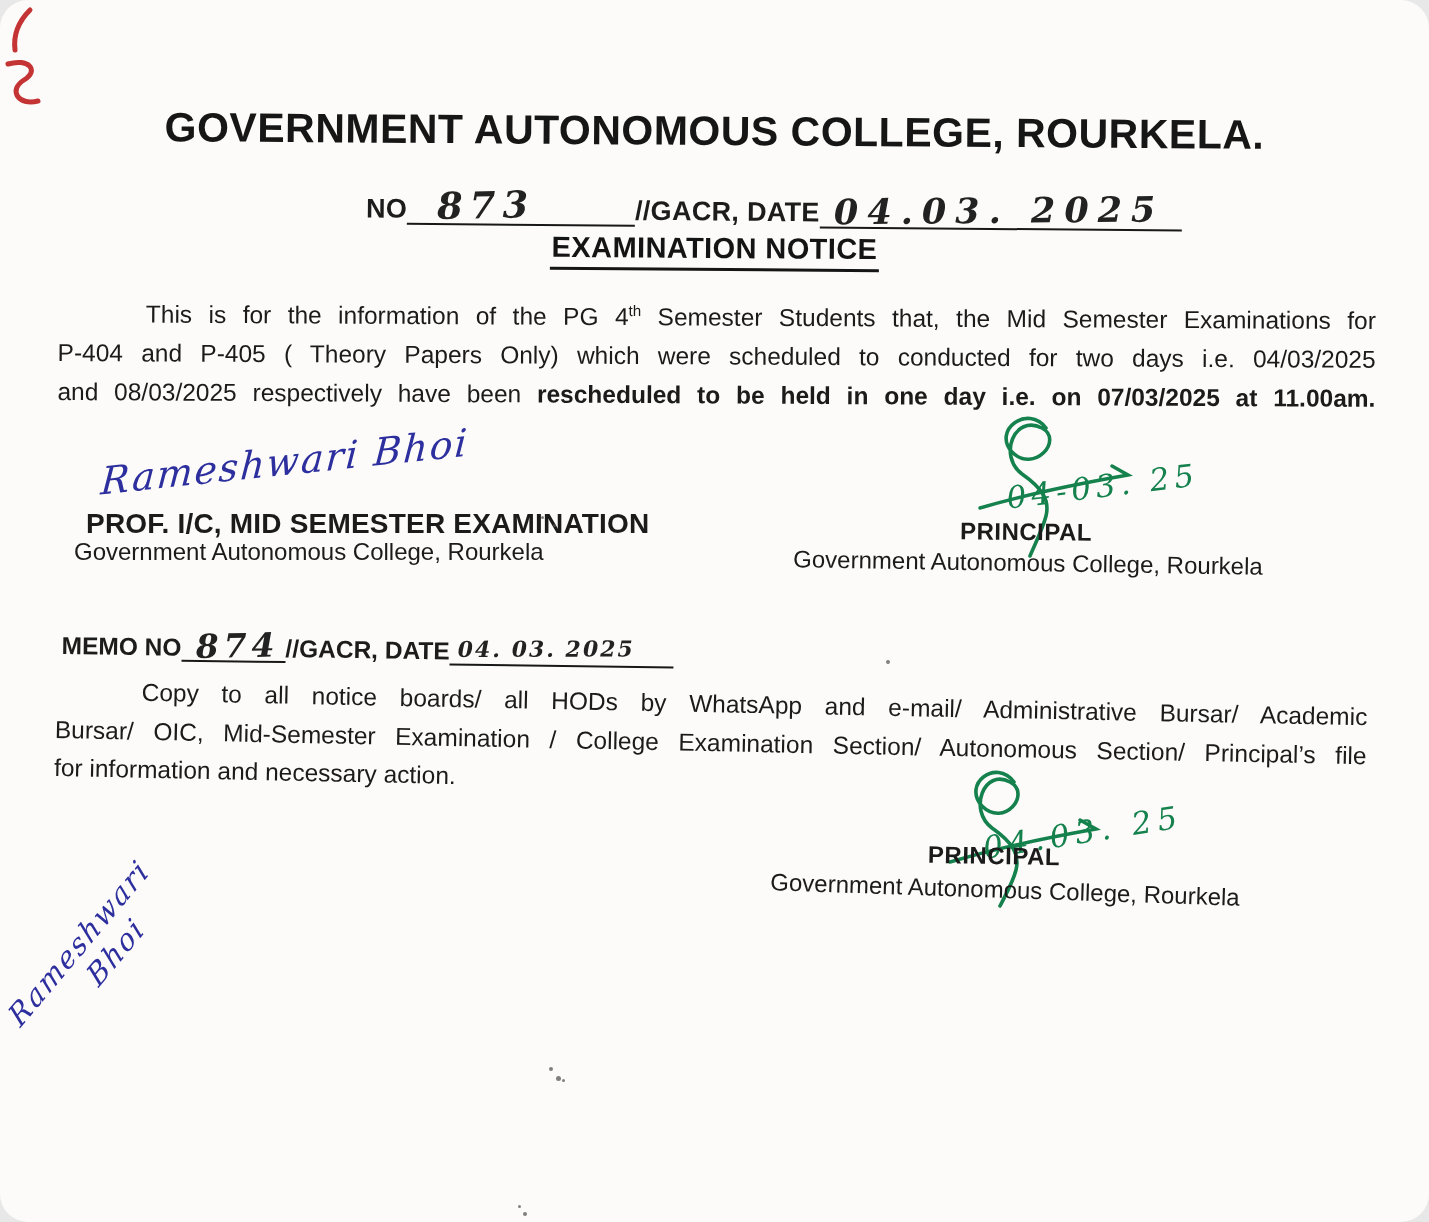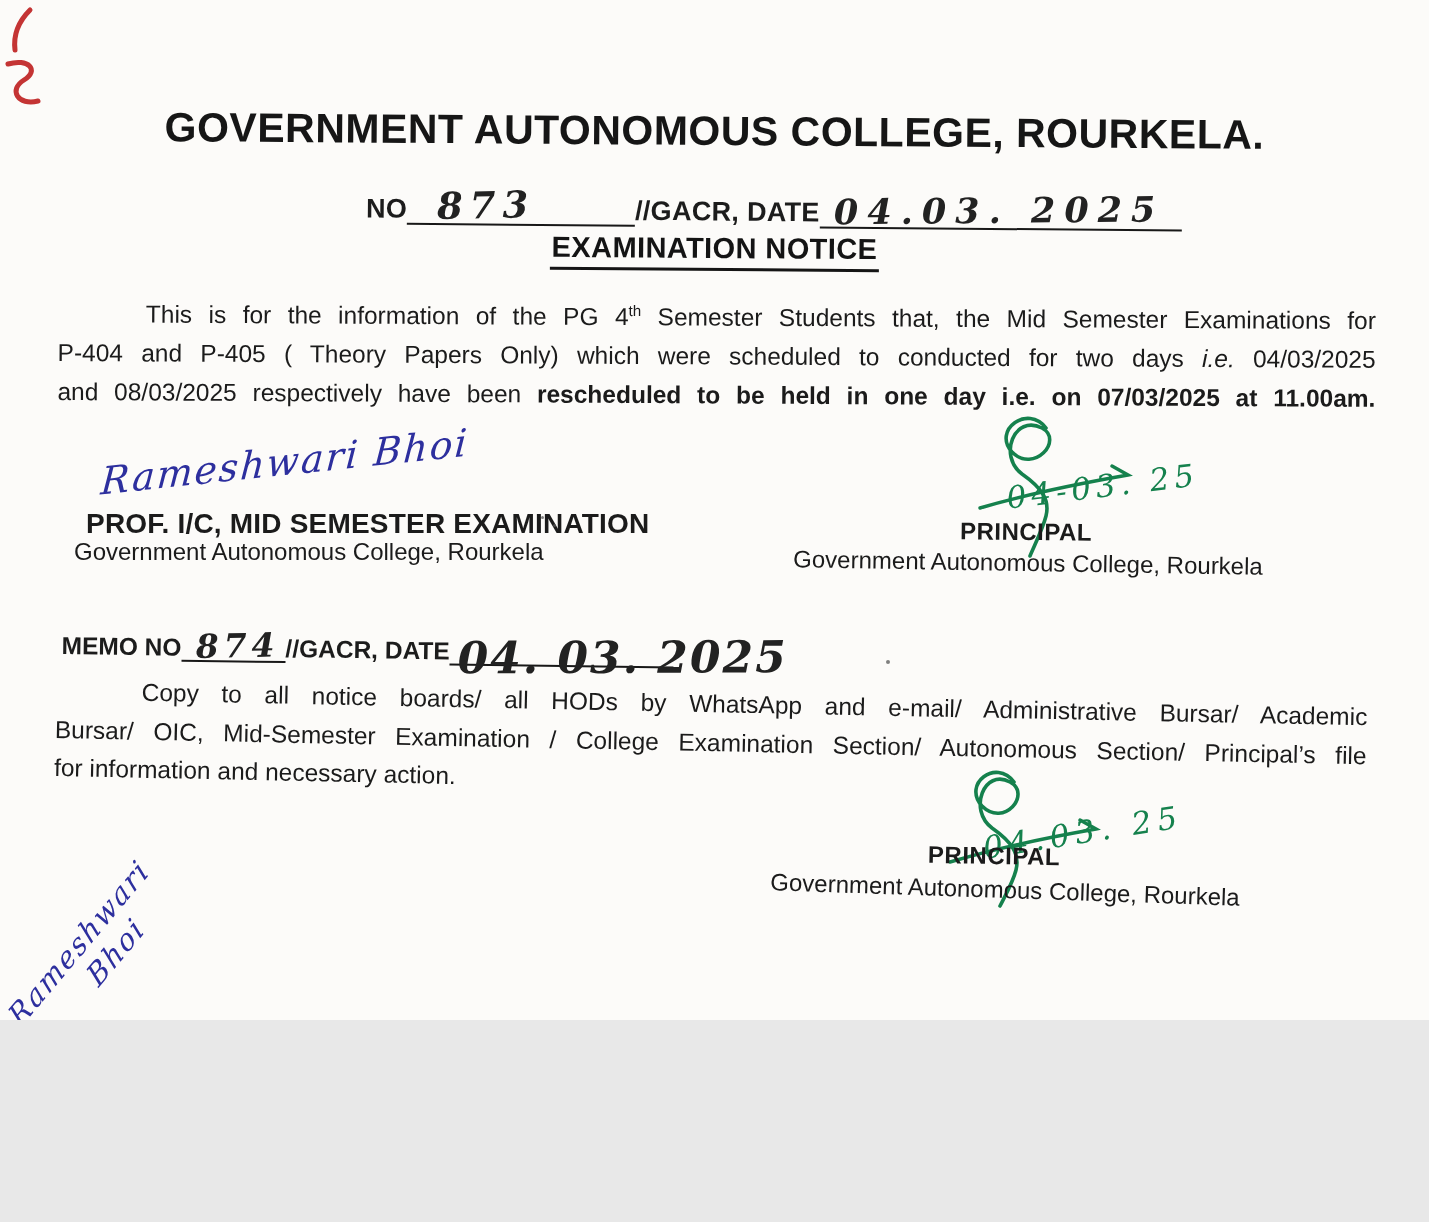--- a/index.html
+++ b/index.html
@@ -1,23 +1,24 @@
 <!DOCTYPE html>
 <html><head>
 <meta charset="utf-8">
 <style>
   html,body{margin:0;padding:0;background:#e8e8e8;}
   .page{
     position:relative;
-    width:1429px;height:1020px;
+    width:1429px;height:1222px;
     margin:0 auto;
     background:#fcfbf9;
     overflow:hidden;
     font-family:"Liberation Sans",sans-serif;
     color:#1a1a1a;
+    border-radius:28px;
   }
   
   .title{
     position:absolute;left:0;top:108px;width:100%;
     text-align:center;font-size:41px;font-weight:600;letter-spacing:.5px;
     color:#161616;transform:rotate(.4deg);margin:0;
   }
   .refline{
     position:absolute;left:366px;top:188px;
     display:flex;align-items:flex-end;
@@ -38,21 +39,21 @@
     display:inline-block;font-size:29px;font-weight:700;letter-spacing:.4px;
     border-bottom:3.5px solid #151515;padding:0 2px 3px 2px;color:#141414;
   }
   .bodypara{
     position:absolute;left:58px;top:288px;width:1318px;
     font-size:24.5px;line-height:39px;color:#1b1b1b;
     transform:rotate(.3deg);transform-origin:0 0;
   }
   .jline{text-align:justify;text-align-last:justify;}
   .indent1{padding-left:88px;}
-  .it{font-style:italic;}
+  .it{}
   .bd{font-weight:700;}
   sup.th{font-size:.62em;vertical-align:super;margin-top:28px;}
   
   .sig-blue{
     position:absolute;left:100px;top:440px;
     font-family:"DejaVu Serif",serif;font-style:italic;
     font-size:38px;color:#2d2f9e;letter-spacing:2px;white-space:nowrap;
     transform:rotate(-6deg) skewX(-10deg);
   }
   .profline{position:absolute;left:86px;top:508px;font-size:28px;font-weight:600;letter-spacing:.2px;color:#1b1b1b;}
@@ -70,21 +71,21 @@
   .flourish-bot{left:922px;top:764px;}
   .memoline{
     position:absolute;left:62px;top:624px;
     display:flex;align-items:flex-end;
     font-size:24.5px;font-weight:600;color:#1c1c1c;
     transform:rotate(.8deg);transform-origin:0 0;
   }
   .u3{width:104px;border-bottom:2.5px solid #181818;height:34px;}
   .u4{width:224px;border-bottom:2.5px solid #181818;height:34px;}
   .hw-no2{font-size:33px;letter-spacing:5px;padding-left:14px;transform:translateY(3px) rotate(-2deg);}
-  .hw-date2{font-size:44px;letter-spacing:2px;padding-left:8px;transform:translateY(4px) rotate(-1deg);white-space:nowrap;}
+  .hw-date2{font-size:22px;letter-spacing:2px;padding-left:8px;transform:translateY(4px) rotate(-1deg);white-space:nowrap;}
   .copypara{
     position:absolute;left:56px;top:672px;width:1312px;
     font-size:24.5px;line-height:38.5px;color:#1b1b1b;
     transform:rotate(1.15deg);transform-origin:0 0;
   }
   .indent2{padding-left:86px;}
   .lastline{text-align:left;}
   .princ-bot{position:absolute;left:738px;top:842px;width:512px;text-align:center;font-size:24px;font-weight:600;letter-spacing:.5px;color:#1b1b1b;transform:rotate(1deg);}
   .college-bot{position:absolute;left:742px;top:876px;width:526px;text-align:center;font-size:24px;font-weight:500;color:#1b1b1b;transform:rotate(1.9deg);}
   

